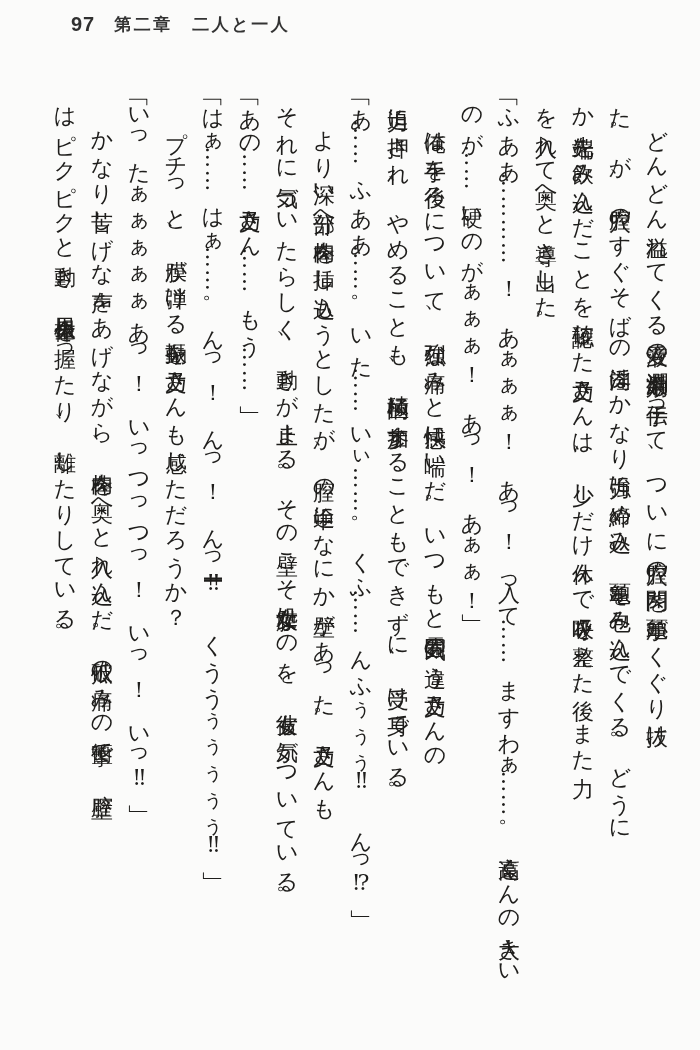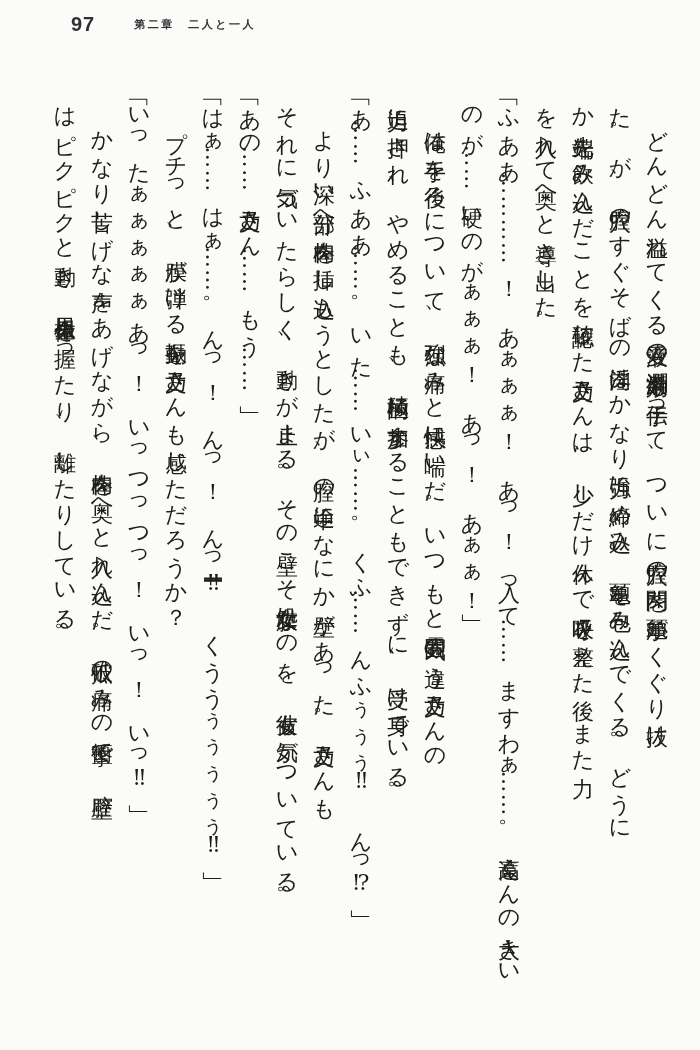--- a/index.html
+++ b/index.html
@@ -4,29 +4,29 @@
 <style>
   html,body{margin:0;padding:0;}
   body{
     width:700px;height:1050px;position:relative;overflow:hidden;
     background:#fbfbfa;
     font-family:"DejaVu Serif","Liberation Serif",serif;
   }
   .page{position:absolute;inset:0;background:#fbfbfa;}
   .page-header{
     position:absolute;top:13px;left:71px;
-    display:flex;align-items:center;gap:19px;
+    display:flex;align-items:flex-start;gap:19px;
     color:#2b2b2b;
     font-family:"Liberation Sans","DejaVu Sans",sans-serif;
   }
   .page-number{
     font-size:20px;font-weight:bold;letter-spacing:1px;color:#303030;
   }
   .chapter-title{
-    font-size:11px;font-weight:bold;letter-spacing:2.5px;color:#333;margin-left:20px;
+    font-size:17px;font-weight:bold;letter-spacing:2.5px;color:#333;
   }
   .body-text{
     position:absolute;top:92px;left:46px;width:630px;height:958px;
     writing-mode:vertical-rl;
     text-orientation:mixed;
     line-break:strict;
     color:#1e1d1b;
   }
   .body-text p{
     margin:0;padding:0;

